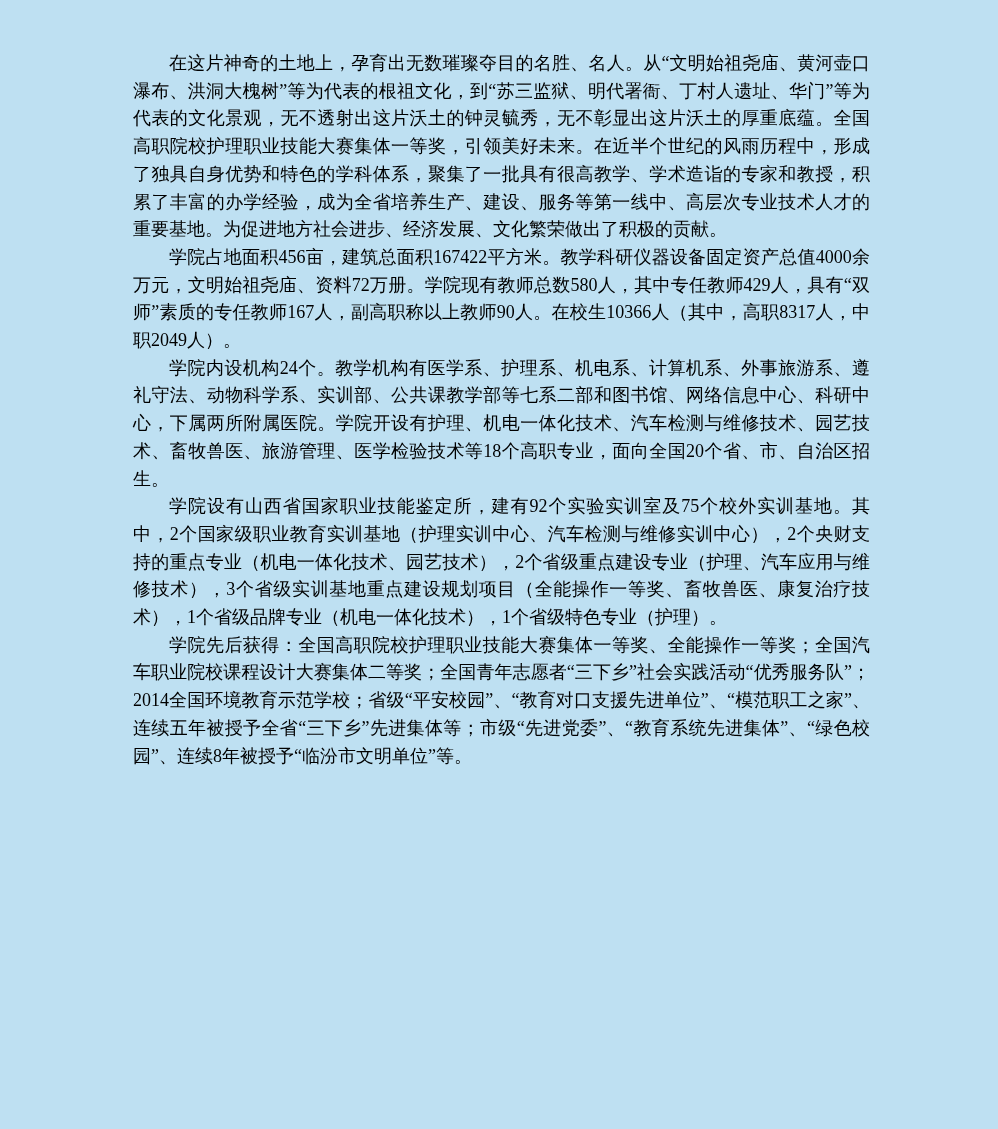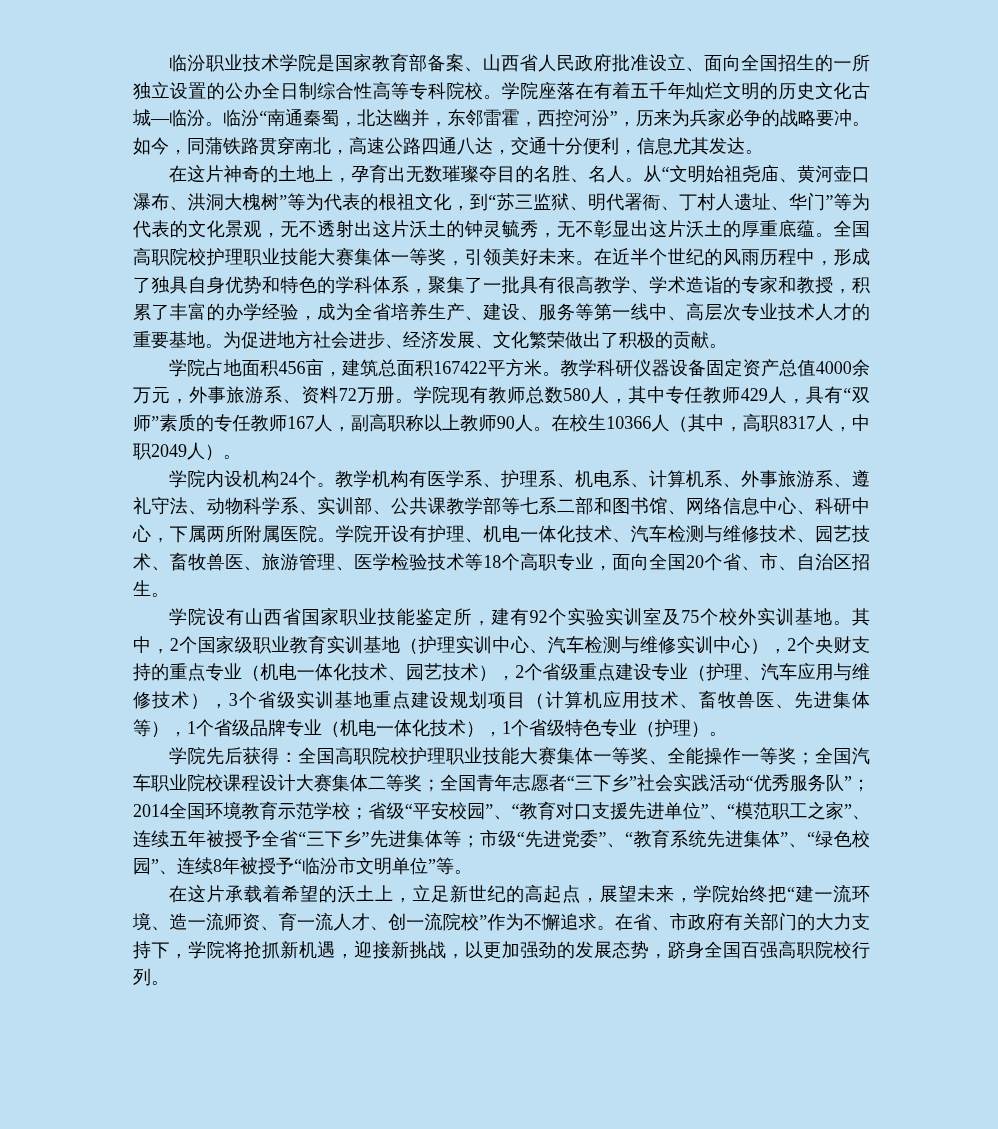--- a/index.html
+++ b/index.html
@@ -33,21 +33,19 @@
     margin: 0;
     padding: 0;
     text-indent: 2em;
   }
 </style>
 </head>
 <body>
 
 <div class="page">
   <div class="article-body">
-    <p>临汾职业技术学院是国家教育部备案、山西省人民政府批准设立、面向全国招生的一所独立设置的公办全日制综合性高等专科院校。学院座落在有着五千年灿烂文明的历史文化古城—临汾。临汾“南通秦蜀，北达幽并，东邻雷霍，西控河汾”，历来为兵家必争的战略要冲。如今，同蒲铁路贯穿南北，高速公路四通八达，交通十分便利，信息尤其发达。</p>
     <p>在这片神奇的土地上，孕育出无数璀璨夺目的名胜、名人。从“文明始祖尧庙、黄河壶口瀑布、洪洞大槐树”等为代表的根祖文化，到“苏三监狱、明代署衙、丁村人遗址、华门”等为代表的文化景观，无不透射出这片沃土的钟灵毓秀，无不彰显出这片沃土的厚重底蕴。全国高职院校护理职业技能大赛集体一等奖，引领美好未来。在近半个世纪的风雨历程中，形成了独具自身优势和特色的学科体系，聚集了一批具有很高教学、学术造诣的专家和教授，积累了丰富的办学经验，成为全省培养生产、建设、服务等第一线中、高层次专业技术人才的重要基地。为促进地方社会进步、经济发展、文化繁荣做出了积极的贡献。</p>
-    <p>学院占地面积456亩，建筑总面积167422平方米。教学科研仪器设备固定资产总值4000余万元，外事旅游系、资料72万册。学院现有教师总数580人，其中专任教师429人，具有“双师”素质的专任教师167人，副高职称以上教师90人。在校生10366人（其中，高职8317人，中职2049人）。</p>
+    <p>学院占地面积456亩，建筑总面积167422平方米。教学科研仪器设备固定资产总值4000余万元，文明始祖尧庙、资料72万册。学院现有教师总数580人，其中专任教师429人，具有“双师”素质的专任教师167人，副高职称以上教师90人。在校生10366人（其中，高职8317人，中职2049人）。</p>
     <p>学院内设机构24个。教学机构有医学系、护理系、机电系、计算机系、外事旅游系、遵礼守法、动物科学系、实训部、公共课教学部等七系二部和图书馆、网络信息中心、科研中心，下属两所附属医院。学院开设有护理、机电一体化技术、汽车检测与维修技术、园艺技术、畜牧兽医、旅游管理、医学检验技术等18个高职专业，面向全国20个省、市、自治区招生。</p>
-    <p>学院设有山西省国家职业技能鉴定所，建有92个实验实训室及75个校外实训基地。其中，2个国家级职业教育实训基地（护理实训中心、汽车检测与维修实训中心），2个央财支持的重点专业（机电一体化技术、园艺技术），2个省级重点建设专业（护理、汽车应用与维修技术），3个省级实训基地重点建设规划项目（计算机应用技术、畜牧兽医、先进集体等），1个省级品牌专业（机电一体化技术），1个省级特色专业（护理）。</p>
+    <p>学院设有山西省国家职业技能鉴定所，建有92个实验实训室及75个校外实训基地。其中，2个国家级职业教育实训基地（护理实训中心、汽车检测与维修实训中心），2个央财支持的重点专业（机电一体化技术、园艺技术），2个省级重点建设专业（护理、汽车应用与维修技术），3个省级实训基地重点建设规划项目（全能操作一等奖、畜牧兽医、康复治疗技术），1个省级品牌专业（机电一体化技术），1个省级特色专业（护理）。</p>
     <p>学院先后获得：全国高职院校护理职业技能大赛集体一等奖、全能操作一等奖；全国汽车职业院校课程设计大赛集体二等奖；全国青年志愿者“三下乡”社会实践活动“优秀服务队”；2014全国环境教育示范学校；省级“平安校园”、“教育对口支援先进单位”、“模范职工之家”、连续五年被授予全省“三下乡”先进集体等；市级“先进党委”、“教育系统先进集体”、“绿色校园”、连续8年被授予“临汾市文明单位”等。</p>
-    <p>在这片承载着希望的沃土上，立足新世纪的高起点，展望未来，学院始终把“建一流环境、造一流师资、育一流人才、创一流院校”作为不懈追求。在省、市政府有关部门的大力支持下，学院将抢抓新机遇，迎接新挑战，以更加强劲的发展态势，跻身全国百强高职院校行列。</p>
   </div>
 </div>
 
 </body></html>

